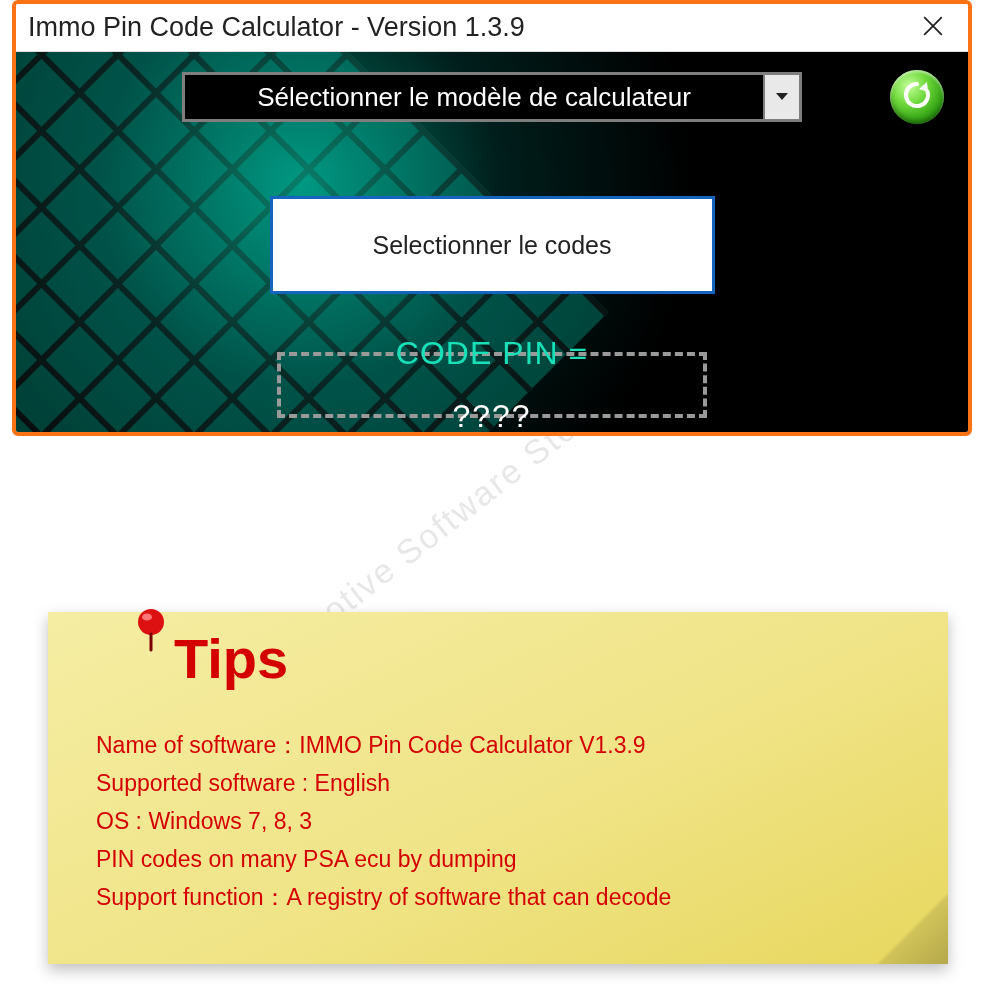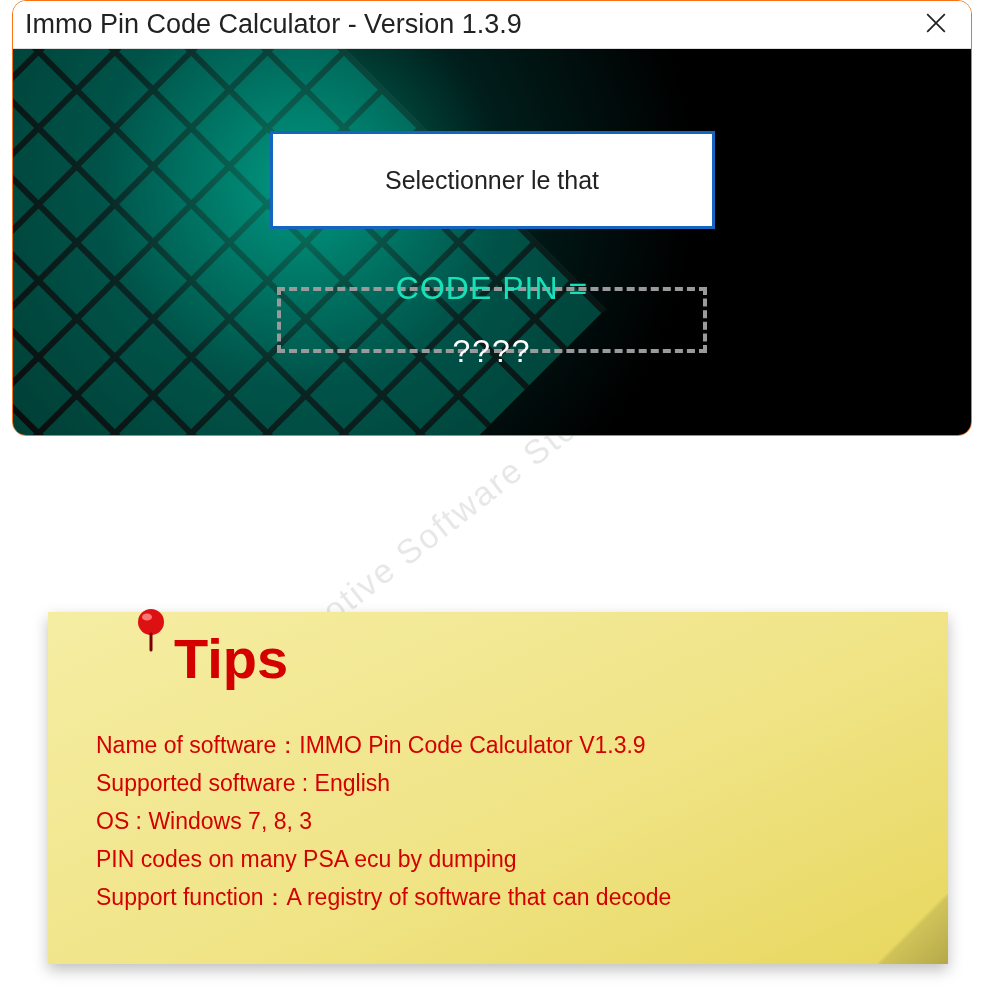--- a/index.html
+++ b/index.html
@@ -13,22 +13,22 @@
   }
 
   
   .app-window {
     position: absolute;
     left: 12px;
     top: 0px;
     width: 960px;
     height: 436px;
     background: #ffffff;
-    border: 1px solid #f97316;
-    border-radius: 14px;
+    border: 4px solid #f97316;
+    border-radius: 6px;
     overflow: hidden;
   }
   .titlebar {
     height: 48px;
     display: flex;
     align-items: center;
     justify-content: space-between;
     padding: 0 14px 0 12px;
     background: #ffffff;
     border-bottom: 1px solid #ddd;
@@ -252,23 +252,43 @@
         <svg viewBox="0 0 20 20">
             <path d="M2 2 L18 18 M18 2 L2 18" stroke="#222" stroke-width="1.6" fill="none"></path>
           </svg>
       </span>
     </div>
   </div>
 
   <div class="app-body">
     <div class="grid-deco"></div>
 
+    <div class="row-top">
+      <div class="model-select">
+        <div class="model-select-text">Sélectionner le modèle de calculateur</div>
+        <div class="model-select-btn">
+          <span>
+            <svg viewBox="0 0 14 10">
+                <path d="M1 1 L7 8 L13 1 Z" fill="#222"></path>
+              </svg>
+          </span>
+        </div>
+      </div>
+      <div class="refresh-btn">
+        <span>
+          <svg viewBox="0 0 32 32">
+            <path d="M16 5 a11 11 0 1 0 10.3 7.2" fill="none" stroke="#fff" stroke-width="4" stroke-linecap="round"></path>
+            <path d="M26 3 L27 13 L18 10 Z" fill="#fff"></path>
+          </svg>
+        </span>
+      </div>
+    </div>
 
     <div class="dump-btn">
-      <span>Selectionner le that</span>
+      <span>Selectionner le codes</span>
     </div>
 
     <div class="pin-box">
       <span class="pin-label">CODE PIN =</span>
       <span class="pin-value">????</span>
     </div>
 
   </div>
 </div>
 

